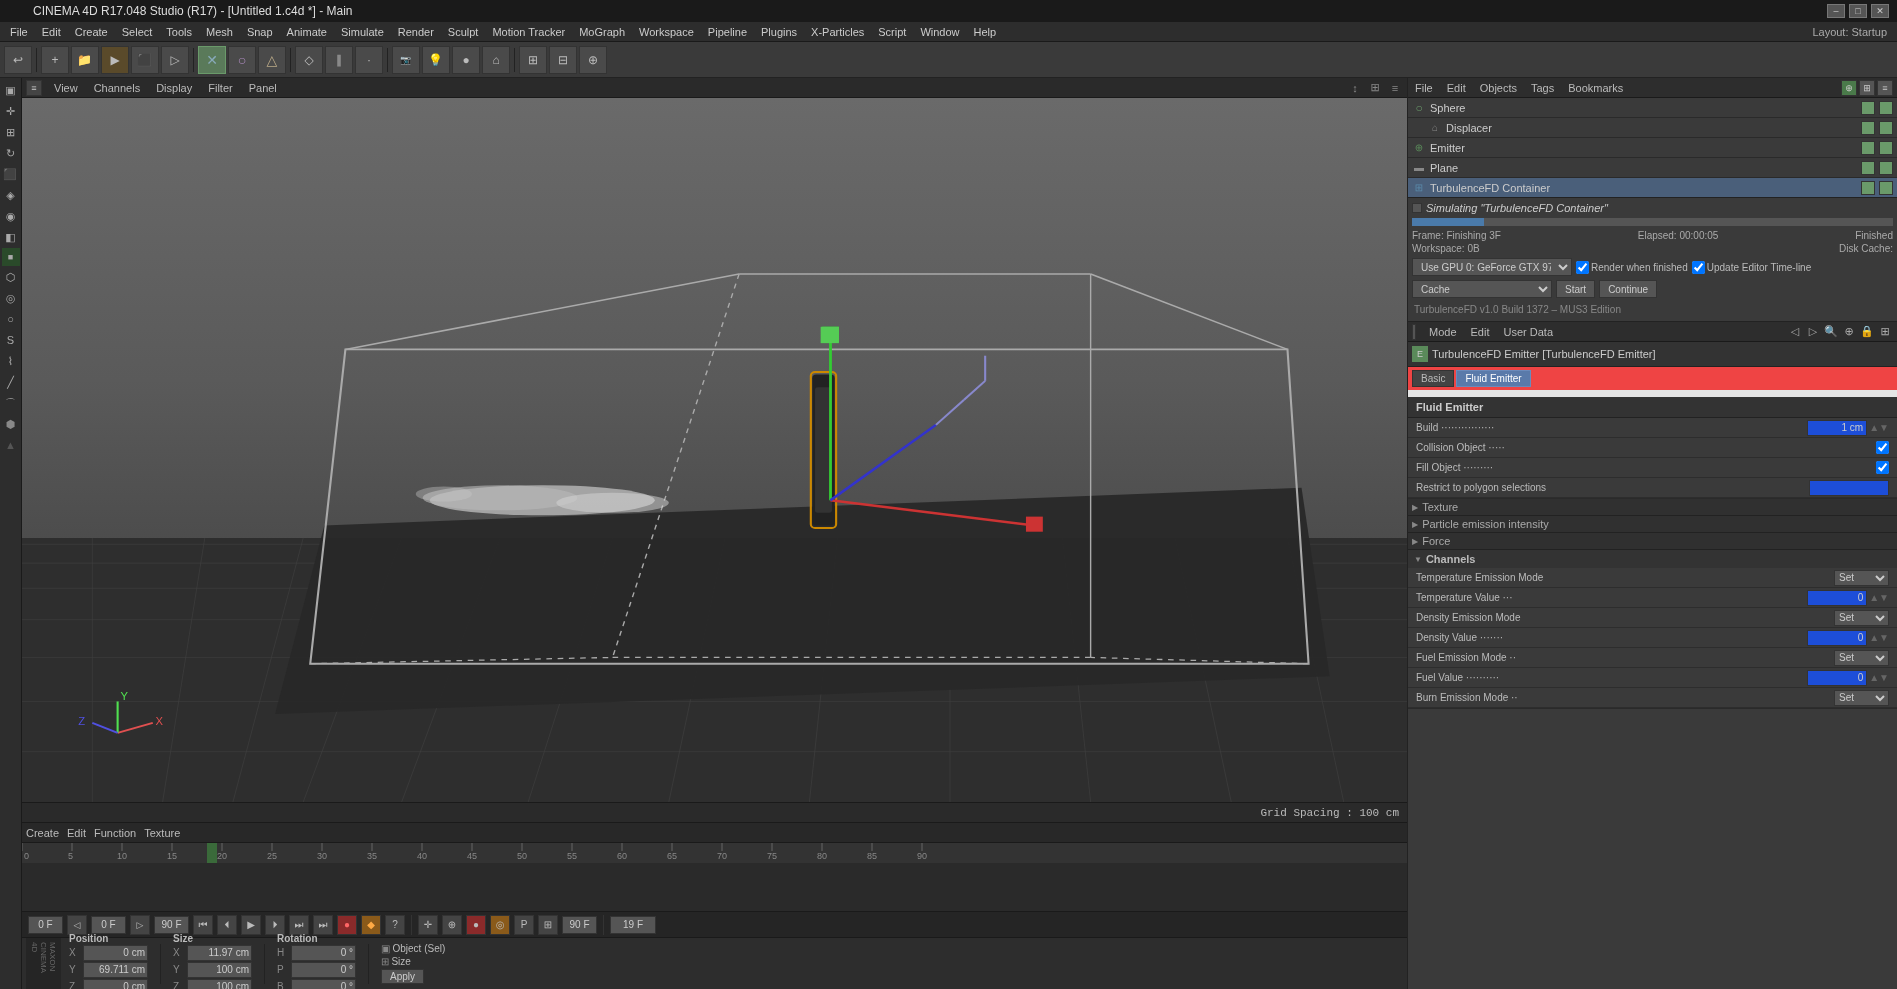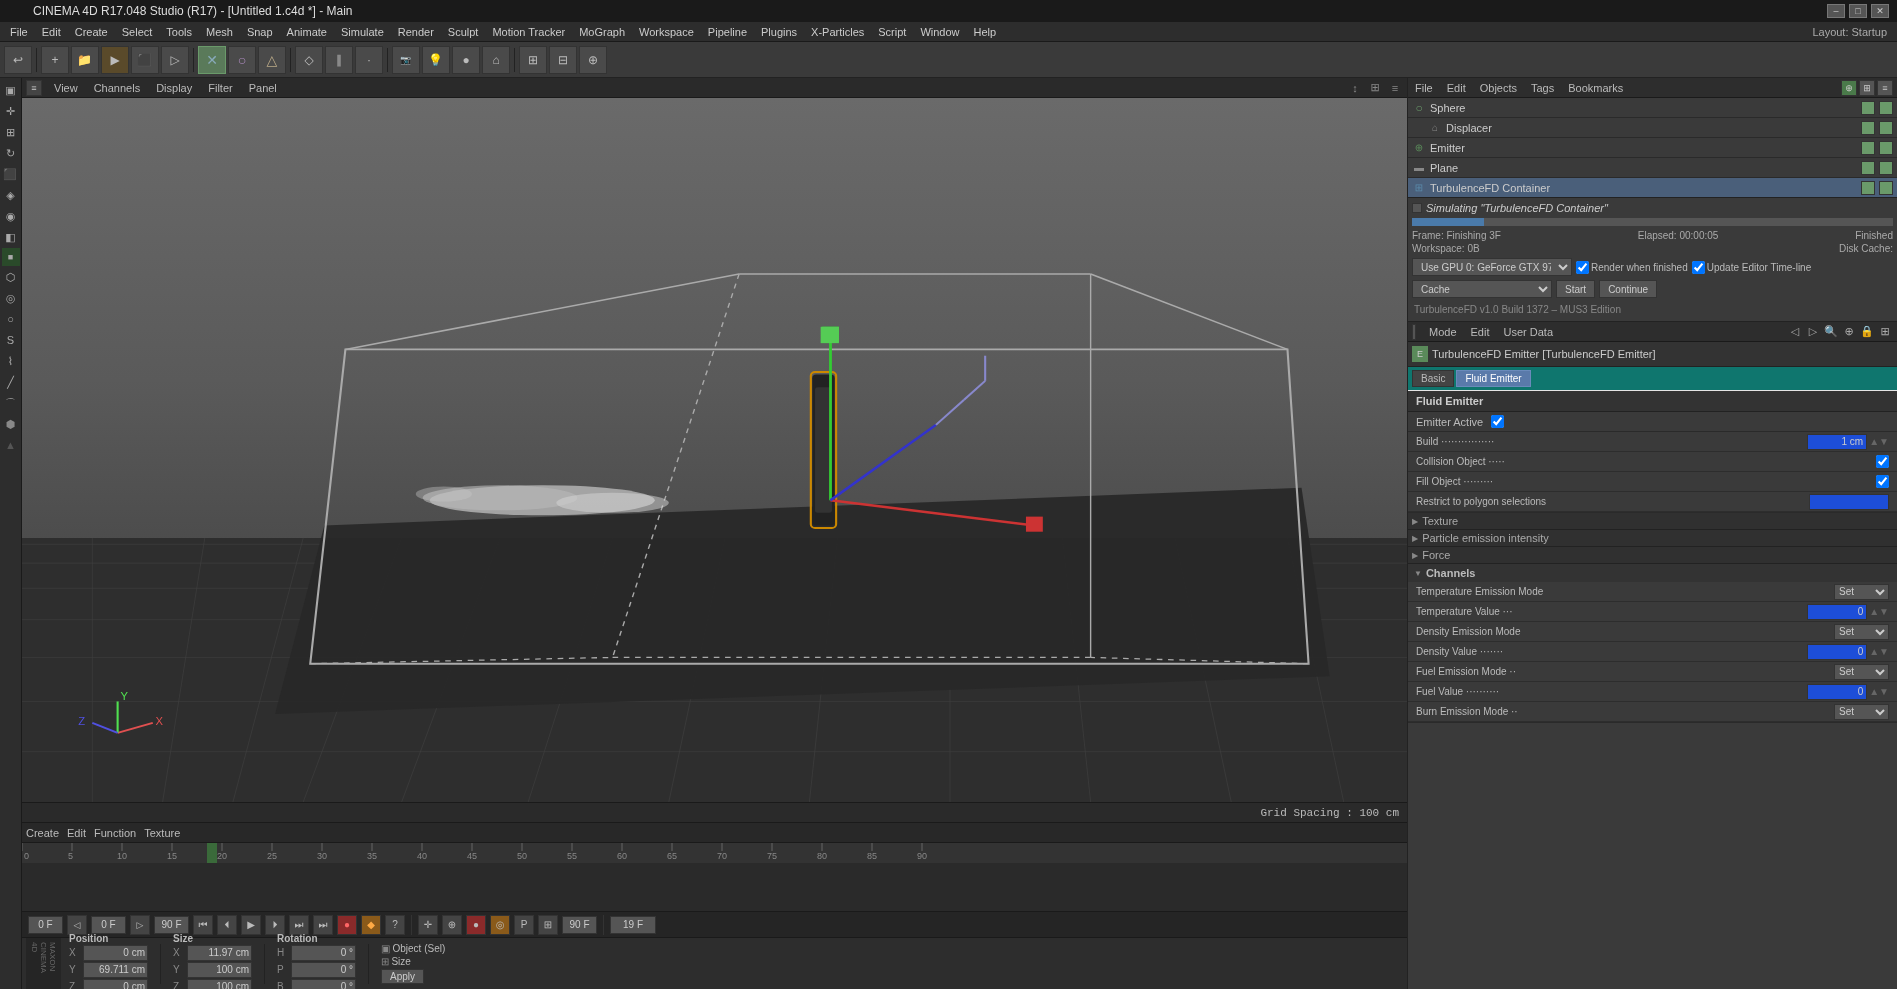--- a/index.html
+++ b/index.html
@@ -292,22 +292,22 @@
       gap: 4px;
       background: #333;
       border-bottom: 1px solid #222;
     }
     .attr-obj-icon { width: 16px; height: 16px; background: #5a8a5a; display: flex; align-items: center; justify-content: center; font-size: 9px; }
     .attr-title { color: #ccc; font-size: 11px; }
     #attr-tabs {
       display: flex;
       gap: 2px;
       padding: 3px 4px;
-      background: #0f766e;
-      border-bottom: 1px solid #e5e5e5;
+      background: #ef4444;
+      border-bottom: 7px solid #e5e5e5;
     }
     .attr-tab {
       padding: 2px 8px;
       background: #444;
       border: 1px solid #333;
       color: #bbb;
       font-size: 10px;
       cursor: pointer;
     }
     .attr-tab.active { background: #5a7aaa; color: #fff; border-color: #6a8abb; }
@@ -965,24 +965,20 @@
         <div class="attr-obj-icon">E</div>
         <span class="attr-title">TurbulenceFD Emitter [TurbulenceFD Emitter]</span>
       </div>
       <div id="attr-tabs">
         <div class="attr-tab">Basic</div>
         <div class="attr-tab active">Fluid Emitter</div>
       </div>
 
       <div style="padding:4px 8px;background:#333;border-bottom:1px solid #222;color:#ccc;font-size:11px;font-weight:bold;">Fluid Emitter</div>
 
-      <div class="attr-emitter-active">
-        <span style="color:#bbb;font-size:11px;">Emitter Active</span>
-        <input type="checkbox" checked="" style="margin-left: 4px;">
-      </div>
 
       <div class="attr-section">
         <div class="attr-row">
           <div class="attr-row-label">Build ················</div>
           <div class="attr-row-value">
             <input class="attr-input" type="text" value="1 cm" style="">
             <span style="color:#666;font-size:10px;cursor:pointer;">▲▼</span>
           </div>
         </div>
         <div class="attr-row">

